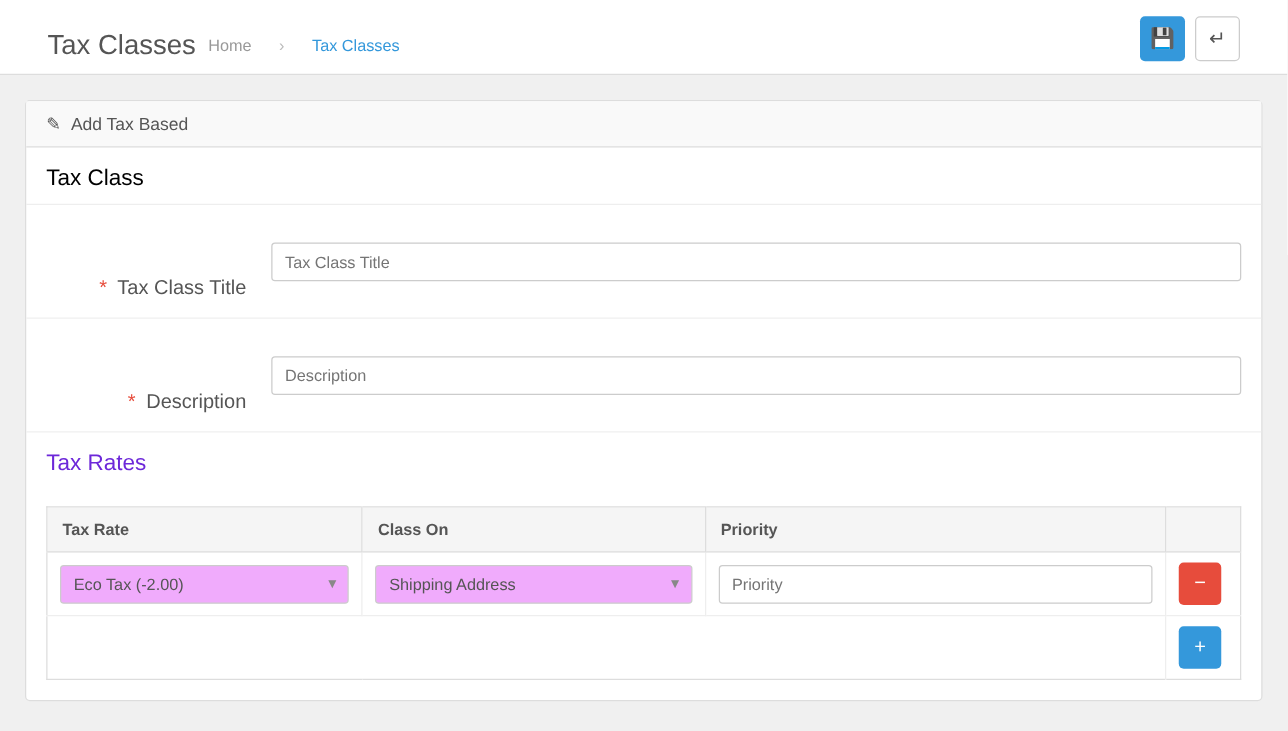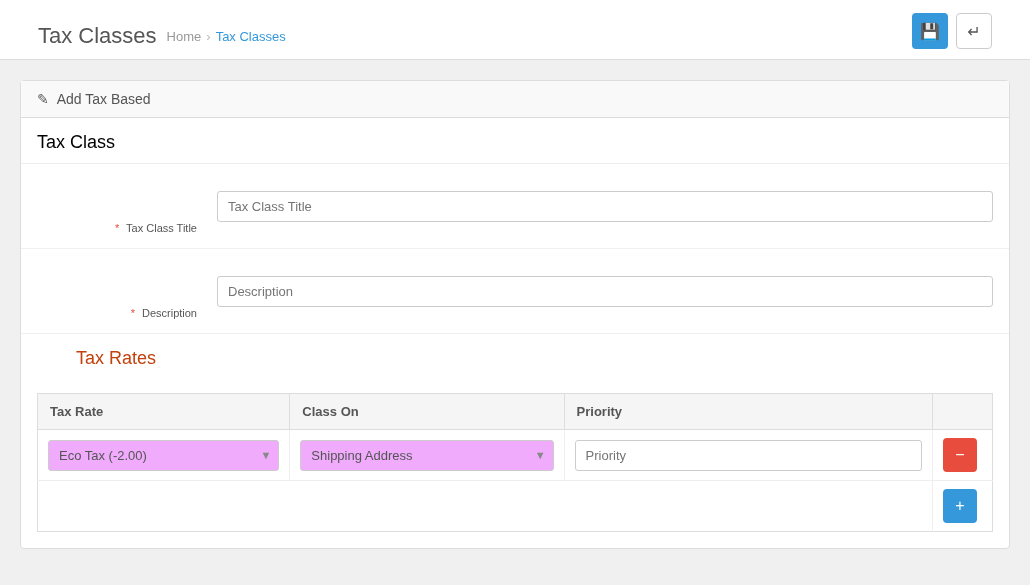--- a/index.html
+++ b/index.html
@@ -24,21 +24,21 @@
       gap: 10px;
     }
     .page-title-main {
       font-size: 22px;
       font-weight: 300;
       color: #555;
     }
     .breadcrumb {
       display: flex;
       align-items: center;
-      gap: 5px;
+      gap: 22px;
       font-size: 13px;
       color: #999;
     }
     .breadcrumb a {
       color: #999;
       text-decoration: none;
     }
     .breadcrumb .bc-active {
       color: #3498db;
     }
@@ -99,44 +99,43 @@
     .form-group {
       display: flex;
       align-items: center;
       padding: 14px 16px;
       border-bottom: 1px solid #f0f0f0;
     }
     .form-label {
       width: 180px;
       text-align: right;
       padding-right: 20px;
-      font-size: 11px;
+      font-size: 16px;
       color: #555;
       margin-top: 44px;
     }
     .required-star {
       color: #e74c3c;
       margin-right: 4px;
     }
     .form-control {
       flex: 1;
       padding: 7px 10px;
       border: 1px solid #ccc;
       border-radius: 3px;
       font-size: 13px;
       color: #999;
       outline: none;
       background: #fff;
     }
     .section-title-rates {
       font-size: 18px;
       font-weight: 400;
-      color: #c2410c;
+      color: #6d28d9;
       padding: 14px 16px 10px;
-      margin-left: 39px;
     }
     .rates-section {
       padding: 14px 16px 16px;
     }
     .rates-table {
       width: 100%;
       border-collapse: collapse;
       border: 1px solid #ddd;
     }
     .rates-table th {

